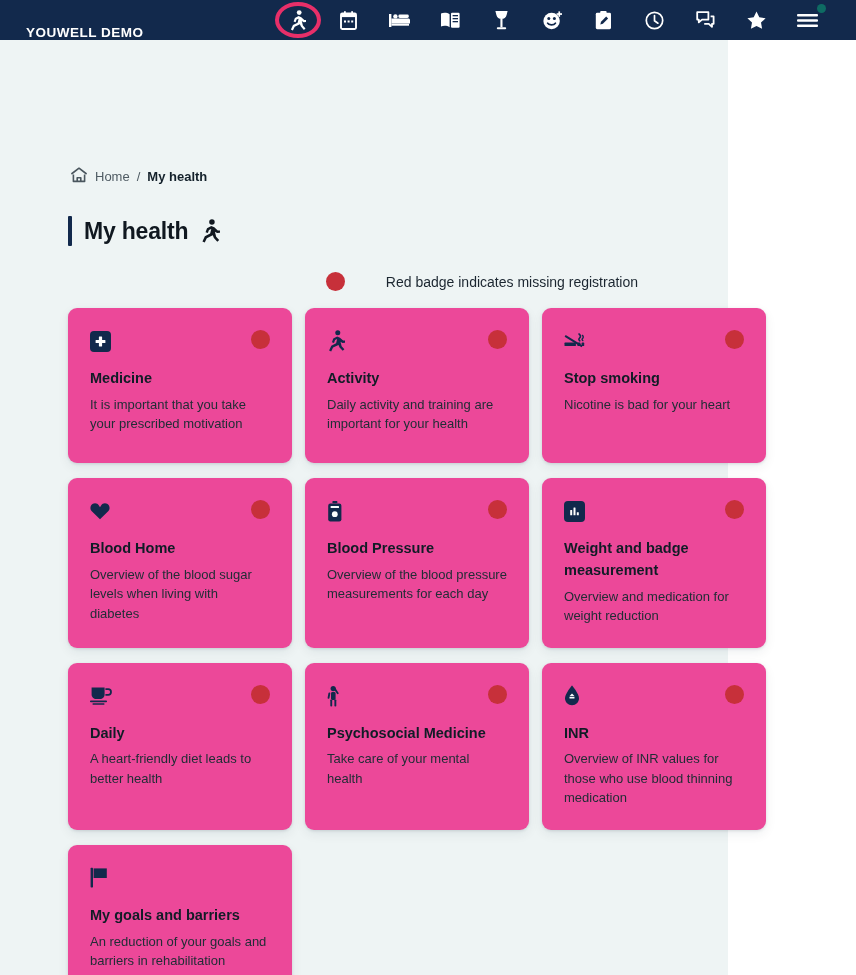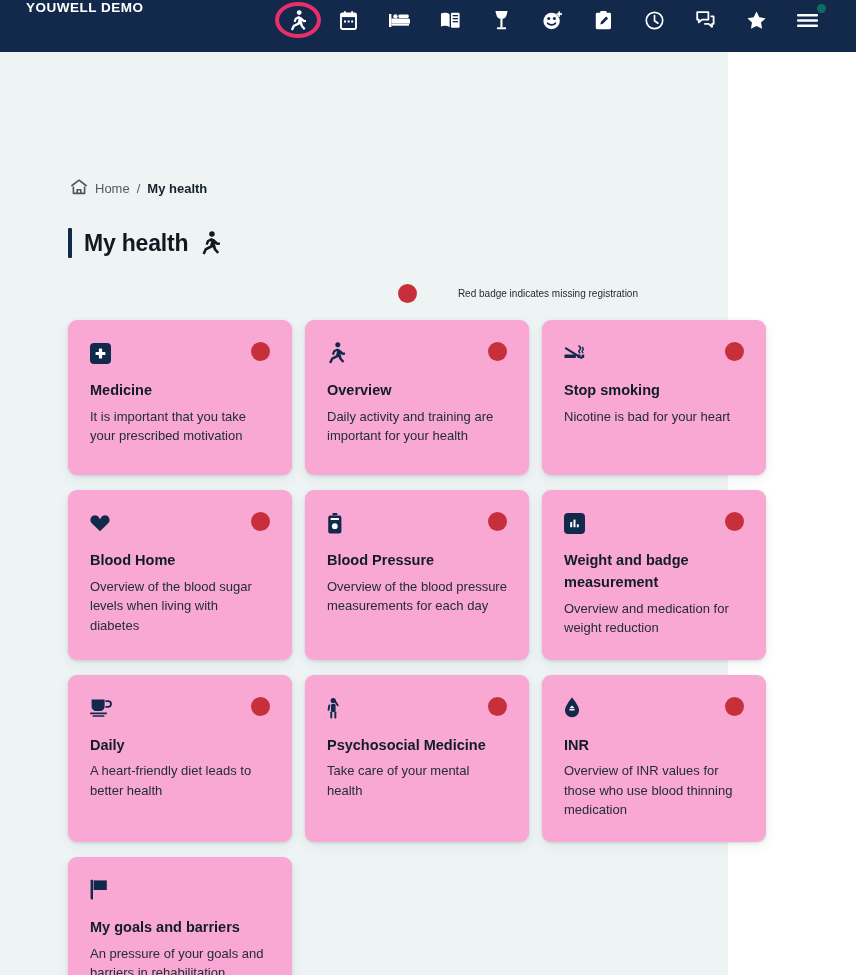--- a/index.html
+++ b/index.html
@@ -9,24 +9,24 @@
     height: 975px;
     background: #ffffff;
     font-family: "Liberation Sans", sans-serif;
     -webkit-font-smoothing: antialiased;
   }
 
   
   .navbar {
     position: relative;
     width: 856px;
-    height: 52px;
+    height: 40px;
     background: #12294c;
     display: flex;
-    align-items: flex-start;
+    align-items: flex-end;
   }
   .brand {
     color: #ffffff;
     font-size: 13.5px;
     font-weight: 700;
     letter-spacing: .5px;
     margin-left: 26px;
     white-space: nowrap;
   }
   .nav-icons {
@@ -121,35 +121,35 @@
     display: flex;
     align-items: center;
     gap: 11px;
   }
   .legend-dot {
     width: 19px;
     height: 19px;
     border-radius: 50%;
     background: #c7303a;
   }
-  .legend-text { font-size: 10px; color: #1b2630; padding-left: 30px; }
+  .legend-text { font-size: 14px; color: #1b2630; padding-left: 30px; }
 
   
   .grid {
     position: absolute;
     left: 68px;
     top: 268px;
     width: 700px;
     display: grid;
     grid-template-columns: repeat(3, 224px);
     column-gap: 13px;
     row-gap: 15px;
   }
   .card {
-    background: #f9a8d4;
+    background: #ec4899;
     border-radius: 9px;
     box-shadow: 0 1px 3px rgba(20,40,60,.13), 0 4px 12px rgba(20,40,60,.07);
     padding: 20px 22px 22px 22px;
     min-height: 155px;
     position: relative;
     cursor: pointer;
   }
   .card-top {
     display: flex;
     align-items: flex-start;
@@ -367,21 +367,21 @@
     <div class="card">
       <div class="card-top">
         <span class="card-icon">
           <svg width="18" height="22" viewBox="0 0 17 21" fill="#12294c">
             <circle cx="10.2" cy="2.6" r="2.4"></circle>
             <path d="M9.6 6.1 5.9 8.0 4.6 11.6l2.0 .7 1.0-2.7 2.0-.9-1.0 4.0-4.6 2.4-2.1 4.5 2.0 .9 1.8-3.7 5.2-2.6 1.0 2.4 3.0 3.3 1.6-1.5-2.6-2.9-1.1-4.4 1.9 1.2 2.6-.2-.1-2.1-1.9 .1-3.0-2.8z"></path>
           </svg>
         </span>
         <span class="card-badge"></span>
       </div>
-      <div class="card-title">Overview</div>
+      <div class="card-title">Activity</div>
       <div class="card-desc">Daily activity and training are important for your health</div>
     </div>
 
     <div class="card">
       <div class="card-top">
         <span class="card-icon">
           <svg width="22" height="19" viewBox="0 0 22 19" fill="#12294c">
             <rect x="0.5" y="10.6" width="11.4" height="3.4" rx=".6"></rect>
             <rect x="13.4" y="10.6" width="3.0" height="3.4" rx=".6"></rect>
             <rect x="17.6" y="10.6" width="2.6" height="3.4" rx=".6"></rect>
@@ -494,17 +494,17 @@
     <div class="card">
       <div class="card-top">
         <span class="card-icon">
           <svg width="19" height="21" viewBox="0 0 19 21" fill="#12294c">
             <rect x="0.6" y="0.8" width="2.4" height="19.6" rx=".7"></rect>
             <path d="M3.6 1.4h13.2v9.6H3.6z"></path>
           </svg>
         </span>
       </div>
       <div class="card-title">My goals and barriers</div>
-      <div class="card-desc">An pressure of your goals and barriers in rehabilitation</div>
+      <div class="card-desc">An reduction of your goals and barriers in rehabilitation</div>
     </div>
 
   </div>
 </div>
 
 </body></html>

